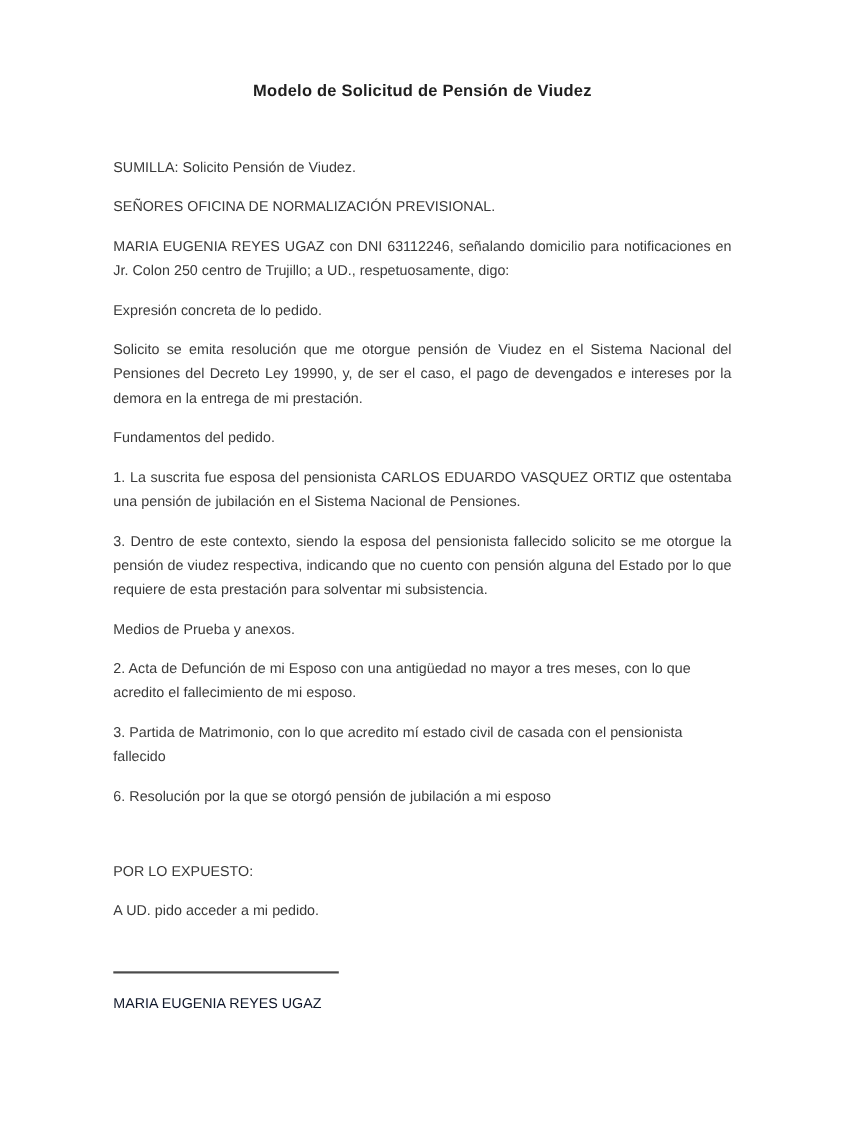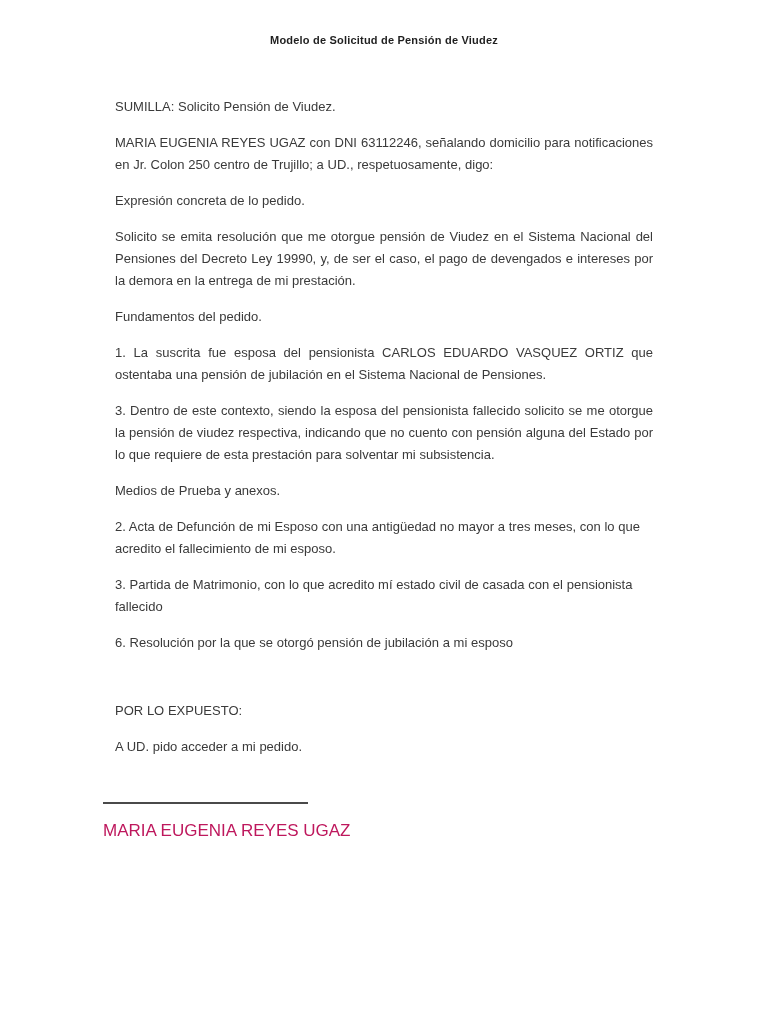--- a/index.html
+++ b/index.html
@@ -18,70 +18,71 @@
     color: #3a3a3a;
     -webkit-font-smoothing: antialiased;
   }
   .content {
     position: absolute;
     left: 103px;
     top: 0;
     width: 562px;
   }
   .doc-title {
-    font-size: 11px;
+    font-size: 15px;
     font-weight: bold;
     color: #1f1f1f;
     text-align: center;
     letter-spacing: 0.2px;
     margin: 0;
-    padding-top: 34px;
+    padding-top: 74px;
   }
   .para {
     font-size: 13px;
     line-height: 22px;
-    margin: 12px;
+    margin: 0;
     text-align: justify;
     text-justify: inter-word;
     color: #3a3a3a;
     word-spacing: 0.1px;
   }
   .para.left {
     text-align: left;
   }
   
   .gap-first  { margin-top: 50px; }
   .gap        { margin-top: 14px; }
   .gap-big    { margin-top: 46px; }
 
   .sig-line {
     width: 205px;
     height: 0;
     border-top: 2px solid #4a4a4a;
     margin-top: 44px;
   }
   .sig-name {
-    font-size: 17px;
+    font-size: 13px;
     line-height: 22px;
     margin: 0;
     padding-top: 16px;
-    color: #be185d;
+    color: #0f172a;
     text-align: left;
   }
 </style>
 </head>
 <body>
 
 <div class="page">
   <div class="content">
 
     <h1 class="doc-title">Modelo de Solicitud de Pensión de Viudez</h1>
 
     <p class="para left gap-first">SUMILLA: Solicito Pensión de Viudez.</p>
 
+    <p class="para left gap">SEÑORES OFICINA DE NORMALIZACIÓN PREVISIONAL.</p>
 
     <p class="para gap">MARIA EUGENIA REYES UGAZ con DNI 63112246, señalando domicilio para notificaciones en Jr. Colon 250 centro de Trujillo; a UD., respetuosamente, digo:</p>
 
     <p class="para left gap">Expresión concreta de lo pedido.</p>
 
     <p class="para gap">Solicito se emita resolución que me otorgue pensión de Viudez en el Sistema Nacional del Pensiones del Decreto Ley 19990, y, de ser el caso, el pago de devengados e intereses por la demora en la entrega de mi prestación.</p>
 
     <p class="para left gap">Fundamentos del pedido.</p>
 
     <p class="para gap">1.  La suscrita fue esposa del pensionista CARLOS EDUARDO VASQUEZ ORTIZ que ostentaba una pensión de jubilación en el Sistema Nacional de Pensiones.</p>

